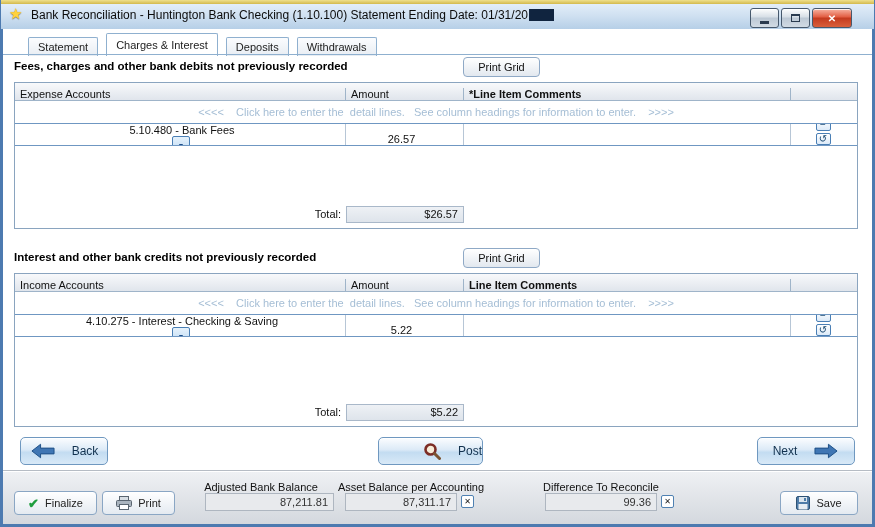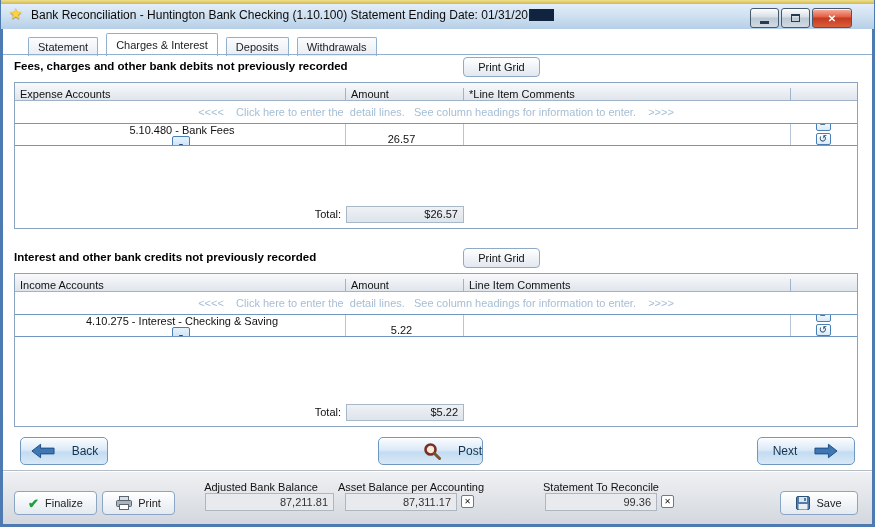--- a/index.html
+++ b/index.html
@@ -58,21 +58,21 @@
   .grid{position:absolute;left:14px;width:844px;box-sizing:border-box;
     border:1px solid #8aa4bf;background:#fff;display:flex;flex-direction:column;}
   #fees-grid{top:82px;height:147px;}
   #interest-grid{top:273px;height:154px;}
   .ghead{display:flex;height:17px;flex:0 0 17px;font-size:11px;color:#111;
     background:linear-gradient(#f8f9fb,#e0e5ec);border-bottom:1px solid #9fb4c9;align-items:flex-end;}
   .gh{box-sizing:border-box;border-right:1px solid #9fb4c9;display:flex;
     align-items:center;padding-left:5px;overflow:hidden;white-space:nowrap;}
   .w-acct{width:331px;}
   .w-amt{width:118px;}
-  .w-com{width:327px;}
+  .w-com{width:327px;font-weight:bold;}
   .w-blank{flex:1;}
   .w-dark{width:9px;padding:0;background:#2e4d72;border-right:none;}
   .ghint{height:22px;flex:0 0 22px;display:flex;align-items:center;justify-content:center;
     color:#a5bed5;font-size:11px;white-space:pre;}
   .grow{display:flex;height:21px;flex:0 0 21px;font-size:11px;color:#111;
     border-top:1px solid #6f97c2;border-bottom:1px solid #6f97c2;background:#fff;}
   .gc{box-sizing:border-box;border-right:1px solid #b7c6d6;display:flex;align-items:center;
     overflow:hidden;white-space:nowrap;flex-direction:column;}
   .gc.acct{width:331px;padding-left:4px;justify-content:space-between;}
   .gc.amt{width:118px;justify-content:flex-end;padding-right:6px;}
@@ -267,21 +267,21 @@
     <span>Print</span>
   </button>
 
   <div class="flabel" id="adjusted-label">Adjusted Bank Balance</div>
   <div class="fbox" id="adjusted-box">87,211.81</div>
 
   <div class="flabel" id="asset-label">Asset Balance per Accounting</div>
   <div class="fbox" id="asset-box">87,311.17</div>
   <div class="xbtn" id="asset-clear">✕</div>
 
-  <div class="flabel" id="difference-label">Statement To Reconcile</div>
+  <div class="flabel" id="difference-label">Difference To Reconcile</div>
   <div class="fbox" id="difference-box">99.36</div>
   <div class="xbtn" id="difference-clear">✕</div>
 
   <button class="fbtn" id="save-button">
     <svg width="14" height="14" viewBox="0 0 14 14">
       <rect x="0.5" y="0.5" width="13" height="13" rx="1.5" fill="#4f7ca8" stroke="#2d5275"></rect>
       <rect x="3" y="1" width="8" height="5" fill="#dce6ee"></rect>
       <rect x="8" y="2" width="2" height="3" fill="#4f7ca8"></rect>
       <rect x="2.5" y="8" width="9" height="5.5" fill="#e8eef4"></rect>
     </svg>

